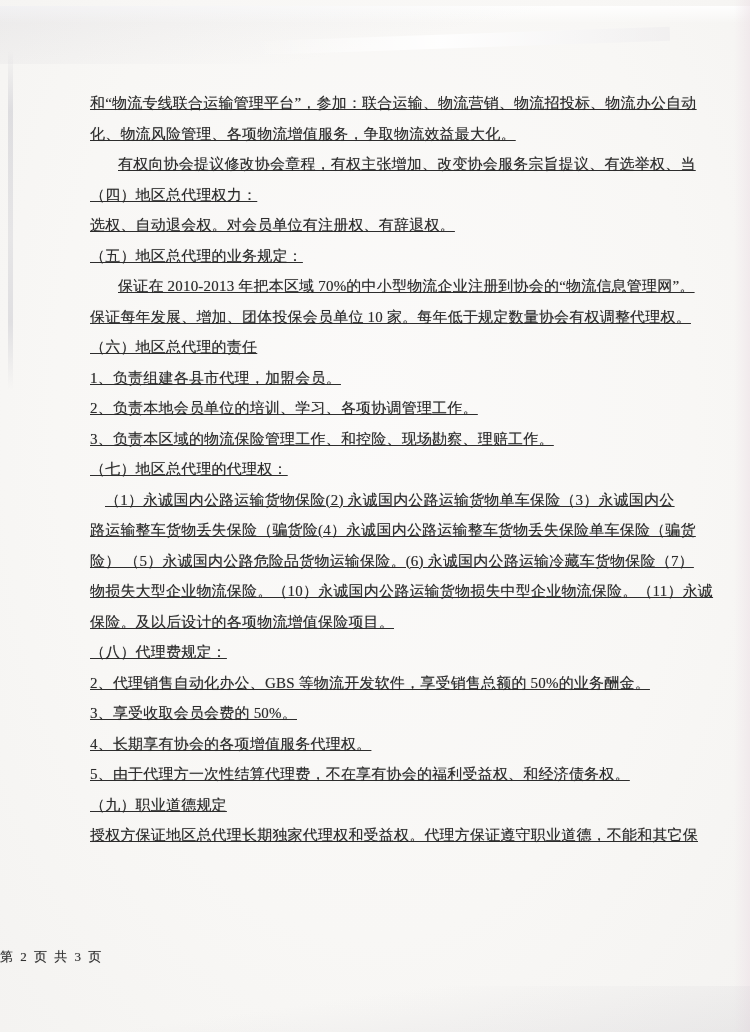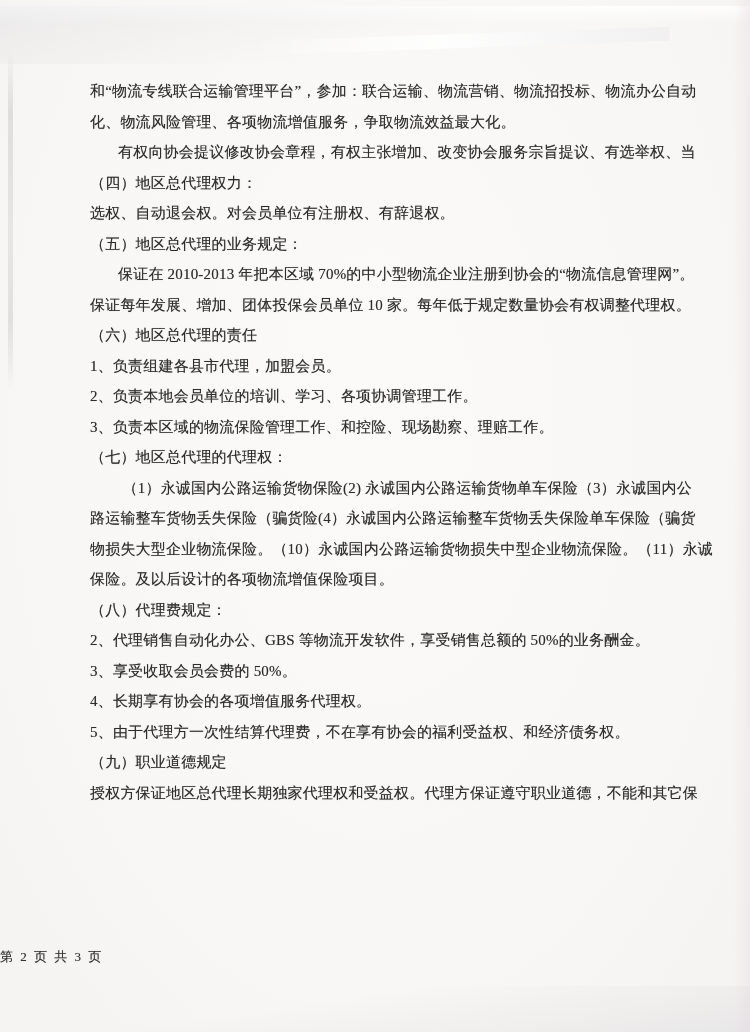--- a/index.html
+++ b/index.html
@@ -47,33 +47,34 @@
     background: linear-gradient(to left, rgba(236,224,230,0.55), rgba(236,224,230,0));
     pointer-events: none;
   }
   .art-bottom {
     position: absolute; bottom: 0; left: 0; right: 0; height: 46px;
     background: linear-gradient(172deg, rgba(255,255,255,0) 40%, rgba(203,201,207,0.28) 100%);
     pointer-events: none;
   }
   .content {
     position: absolute;
-    top: 76px;
+    top: 88px;
     left: 90px;
     width: 602px;
+    text-decoration: underline;
   }
   .line {
     font-size: 15px;
     line-height: 30.5px;
     height: 30.5px;
     white-space: nowrap;
     letter-spacing: 0.2px;
     text-shadow: 0 0 0.7px rgba(60,60,60,0.55);
   }
-  .ind1 { text-indent: 15px; text-align: right; }
+  .ind1 { text-indent: 15px; }
   .ind2 { text-indent: 28px; }
   .footer {
     position: absolute;
     top: 948px;
     left: 0;
     width: 714px; 
     text-align: left;
     font-size: 13px;
     letter-spacing: 2px;
     color: #333;
@@ -99,20 +100,21 @@
     <div class="line">（五）地区总代理的业务规定：</div>
     <div class="line ind2">保证在 2010-2013 年把本区域 70%的中小型物流企业注册到协会的“物流信息管理网”。</div>
     <div class="line">保证每年发展、增加、团体投保会员单位 10 家。每年低于规定数量协会有权调整代理权。</div>
     <div class="line">（六）地区总代理的责任</div>
     <div class="line">1、负责组建各县市代理，加盟会员。</div>
     <div class="line">2、负责本地会员单位的培训、学习、各项协调管理工作。</div>
     <div class="line">3、负责本区域的物流保险管理工作、和控险、现场勘察、理赔工作。</div>
     <div class="line">（七）地区总代理的代理权：</div>
     <div class="line ind1">（1）永诚国内公路运输货物保险(2) 永诚国内公路运输货物单车保险（3）永诚国内公</div>
     <div class="line">路运输整车货物丢失保险（骗货险(4）永诚国内公路运输整车货物丢失保险单车保险（骗货</div>
+    <div class="line">险） （5）永诚国内公路危险品货物运输保险。(6) 永诚国内公路运输冷藏车货物保险（7）</div>
     <div class="line">物损失大型企业物流保险。（10）永诚国内公路运输货物损失中型企业物流保险。（11）永诚</div>
     <div class="line">保险。及以后设计的各项物流增值保险项目。</div>
     <div class="line">（八）代理费规定：</div>
     <div class="line">2、代理销售自动化办公、GBS 等物流开发软件，享受销售总额的 50%的业务酬金。</div>
     <div class="line">3、享受收取会员会费的 50%。</div>
     <div class="line">4、长期享有协会的各项增值服务代理权。</div>
     <div class="line">5、由于代理方一次性结算代理费，不在享有协会的福利受益权、和经济债务权。</div>
     <div class="line">（九）职业道德规定</div>
     <div class="line">授权方保证地区总代理长期独家代理权和受益权。代理方保证遵守职业道德，不能和其它保</div>
   </div>

